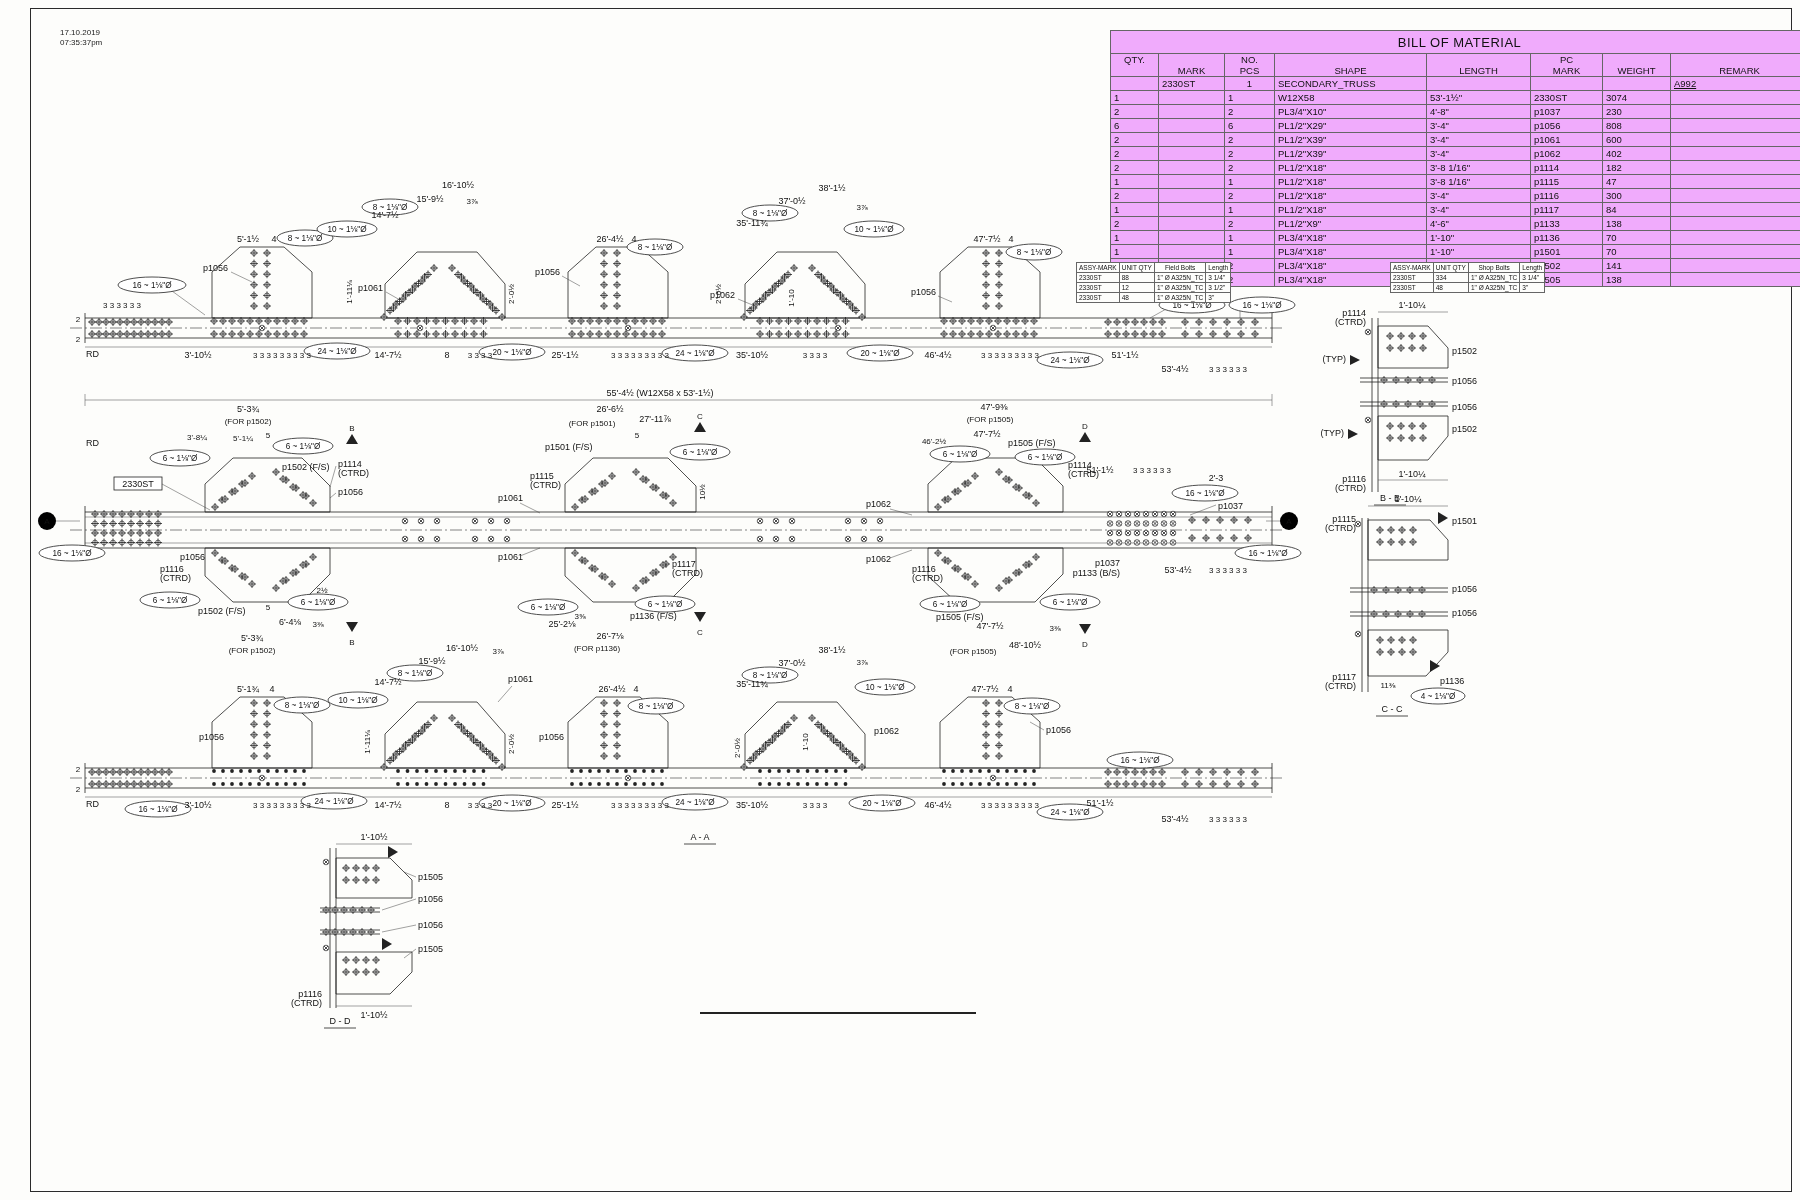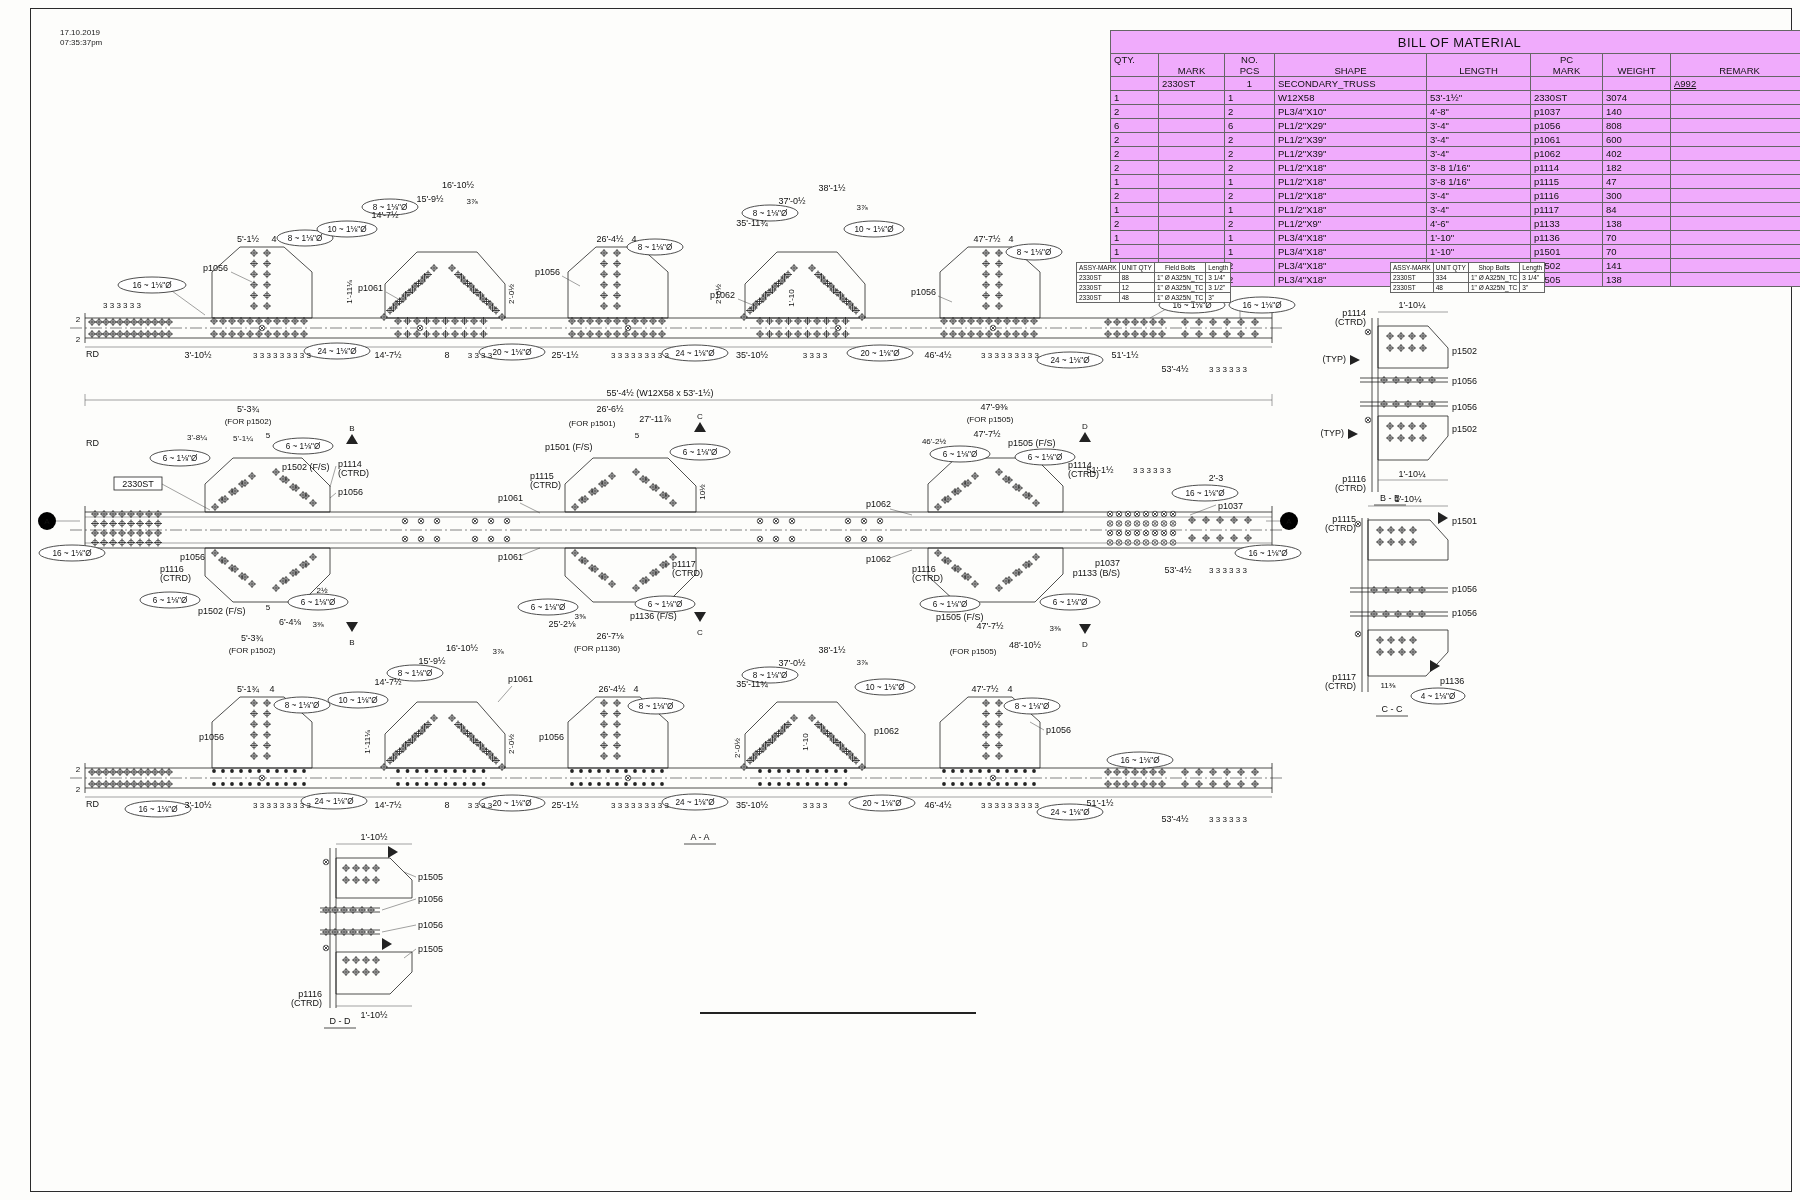--- a/index.html
+++ b/index.html
@@ -1512,21 +1512,21 @@
         <col style="width:72px">
         <col style="width:68px">
         <col style="width:138px">
     </colgroup>
     <tbody>
         <tr>
       <td class="title-cell" colspan="8">BILL OF MATERIAL</td>
     </tr>
     <tr>
       <th>
-            <div style="text-align:left">QTY.</div>
+            <div style="text-align:center">QTY.</div>
           </th>
       <th>
             <div class="hl"></div>
             <div>MARK</div>
           </th>
       <th>
             <div>NO.</div>
             <div>PCS</div>
           </th>
       <th>
@@ -1570,21 +1570,21 @@
           <td>3074</td>
           <td></td>
         </tr>
     <tr>
           <td>2</td>
           <td></td>
           <td>2</td>
           <td>PL3/4"X10"</td>
           <td>4'-8"</td>
           <td>p1037</td>
-          <td>140</td>
+          <td>230</td>
           <td></td>
         </tr>
     <tr>
           <td>6</td>
           <td></td>
           <td>6</td>
           <td>PL1/2"X29"</td>
           <td>3'-4"</td>
           <td>p1056</td>
           <td>808</td>

